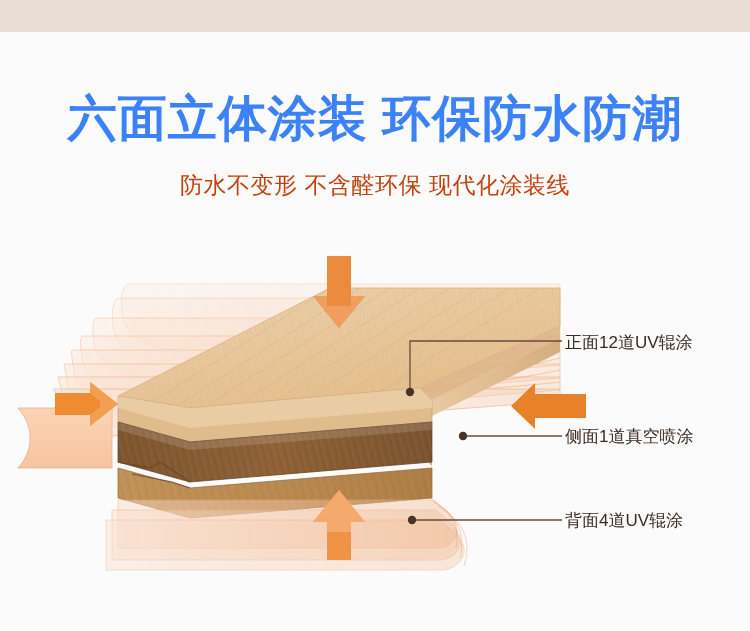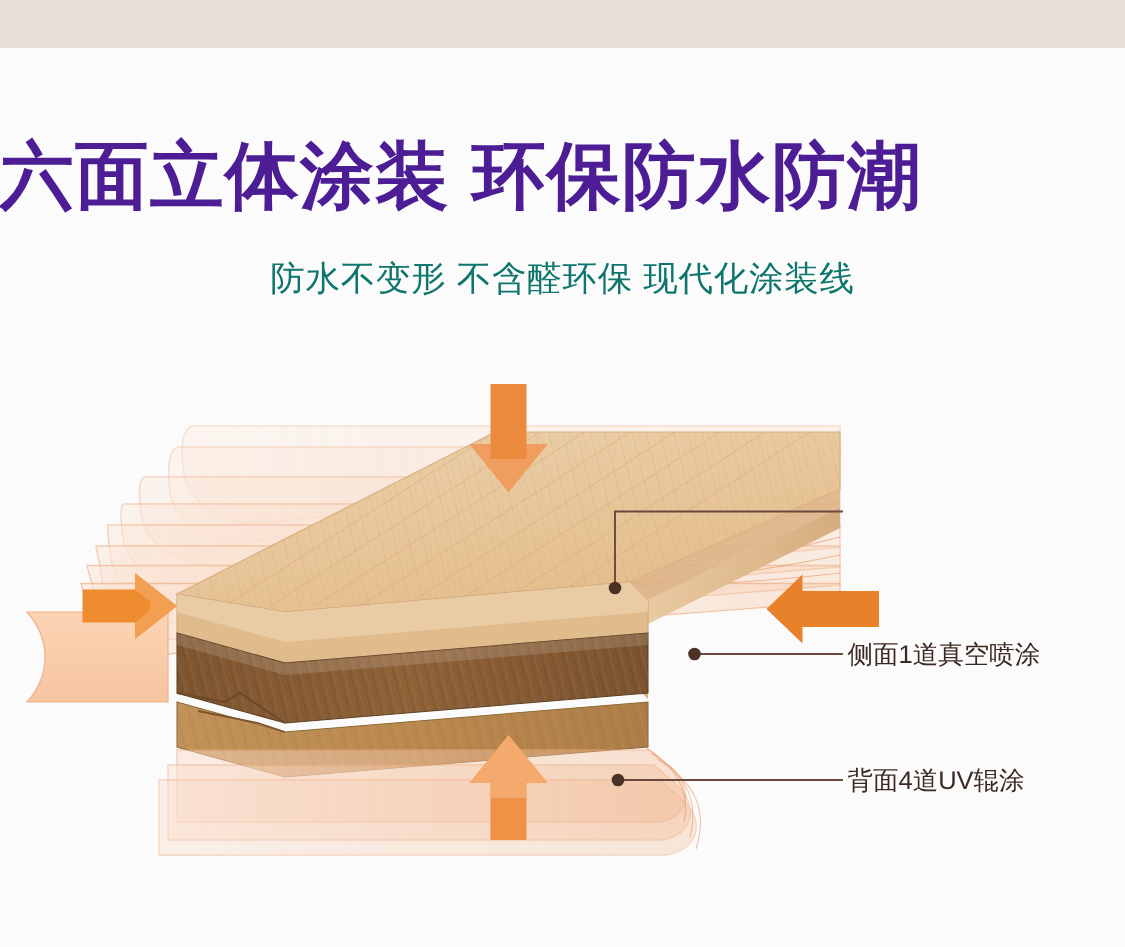--- a/index.html
+++ b/index.html
@@ -12,33 +12,33 @@
   .page{position:relative;width:750px;height:631px;background:#fbfbfb;}
 
   
   .top-band{
     position:absolute;left:0;top:0;width:750px;height:32px;
     background:#e9ded5;
   }
 
   
   .title{
-    position:absolute;left:0;top:88px;width:606px;
+    position:absolute;left:0;top:88px;width:750px;
     text-align:center;
     font-size:49px;line-height:60px;
     font-weight:bold;
-    color:#4c1d95;
+    color:#3b82f6;
     letter-spacing:1px;
     white-space:nowrap;
   }
   .subtitle{
     position:absolute;left:0;top:168px;width:750px;
     text-align:center;
     font-size:23px;line-height:34px;
-    color:#0f766e;
+    color:#c2410c;
     letter-spacing:0.5px;
     white-space:nowrap;
   }
 
   
   .stage{position:absolute;left:0;top:236px;width:750px;height:340px;}
   .stage svg{display:block;}
 
   
   .label{
@@ -230,16 +230,17 @@
         <path d="M412,284 L562,284"></path>
       </g>
       <g fill="#4a3226">
         <circle cx="410" cy="156" r="4.2"></circle>
         <circle cx="463" cy="200" r="4.2"></circle>
         <circle cx="412" cy="284" r="4.2"></circle>
       </g>
     </svg>
   </div>
 
+  <div class="label" id="lbl-front">正面12道UV辊涂</div>
   <div class="label" id="lbl-side">侧面1道真空喷涂</div>
   <div class="label" id="lbl-back">背面4道UV辊涂</div>
 
 </div>
 
 </body></html>

